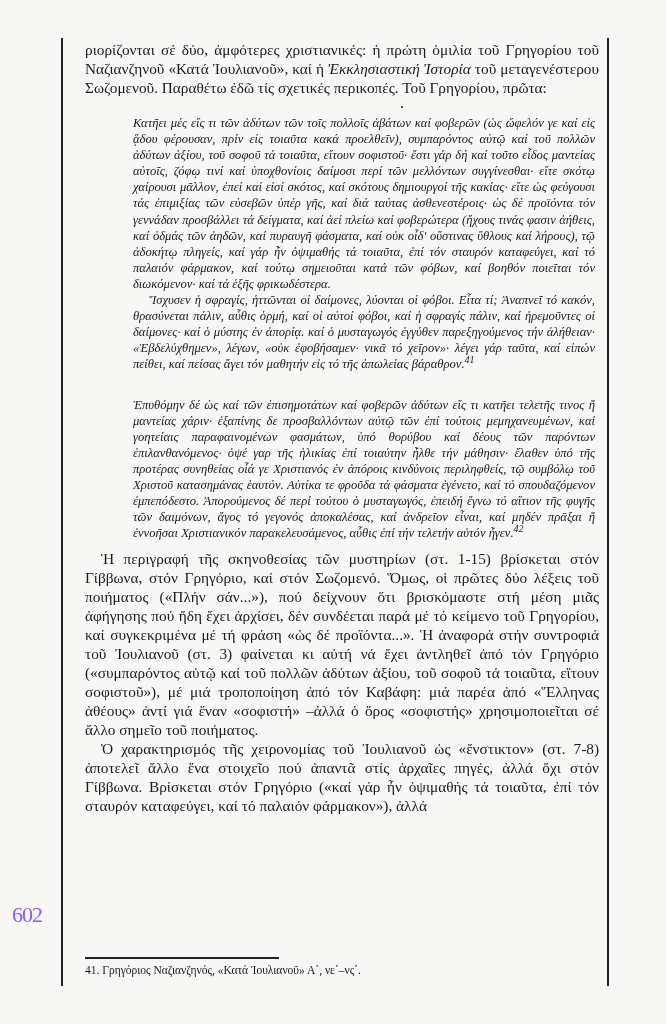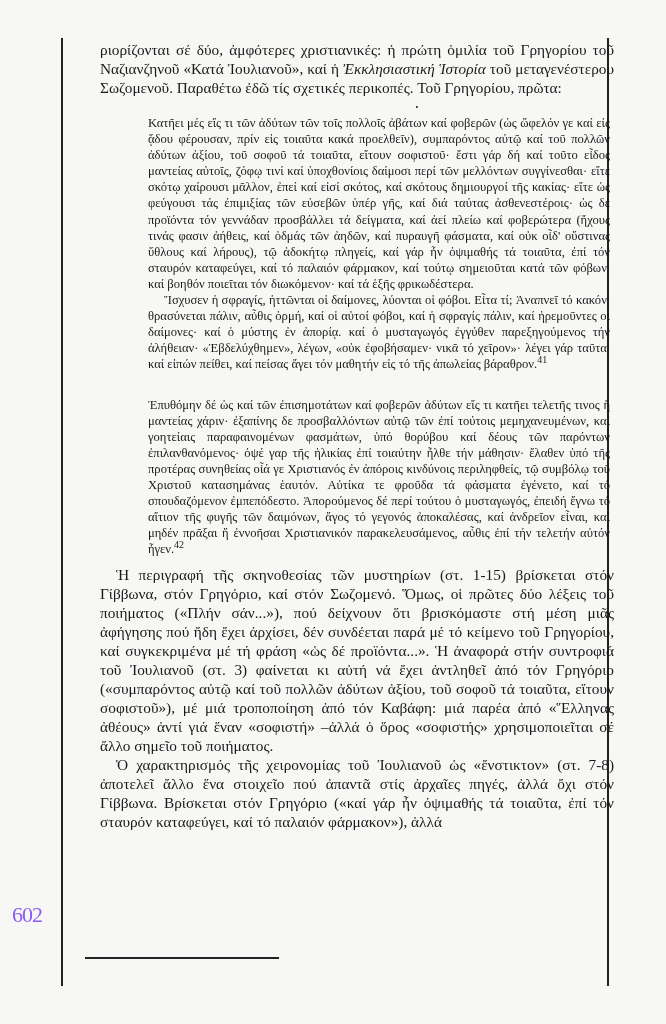--- a/index.html
+++ b/index.html
@@ -16,30 +16,30 @@
   }
   .rule-right {
     position:absolute; left:607px; top:38px; width:2px; height:948px;
     background:#222;
   }
   .page-number {
     position:absolute; left:12px; top:902px;
     font-size:22px; letter-spacing:-1px; color:#8b5cf6;
   }
   .main {
-    position:absolute; left:100px; top:40px; width:514px;
+    position:absolute; left:85px; top:40px; width:514px;
   }
   .p {
     font-size:15.3px; line-height:19px; text-align:justify;
     margin:0;
   }
   .indent { text-indent:16px; }
   .quote {
     margin-left:48px; margin-right:4px;
-    font-size:12.6px; line-height:16.1px; text-align:justify;
+    font-size:12.6px; line-height:16.1px; text-align:justify;font-style:italic;
   }
   .quote .p { font-size:12.6px; line-height:16.1px; }
   .dot {
     text-align:center; font-size:8px; line-height:6px; margin:8px 0 0 0; padding-left:120px;
   }
   .q1 { margin-top:4px; }
   .heading2 { margin-top:14px; font-size:15.3px; line-height:19px; }
   .q2 { margin-top:24px; }
   .body2 { margin-top:8px; }
   .footnote-rule {
@@ -77,13 +77,17 @@
     <p class="p"><span>Ἐπυθόμην δέ ὡς καί τῶν ἐπισημοτάτων καί φοβερῶν ἀδύτων εἴς τι κατῆει τελετῆς τινος ἤ μαντείας χάριν· ἐξαπίνης δε προσβαλλόντων αὐτῷ τῶν ἐπί τούτοις μεμηχανευμένων, καί γοητείαις παραφαινομένων φασμάτων, ὑπό θορύβου καί δέους τῶν παρόντων ἐπιλανθανόμενος· ὀψέ γαρ τῆς ἡλικίας ἐπί τοιαύτην ἦλθε τήν μάθησιν· ἔλαθεν ὑπό τῆς προτέρας συνηθείας οἷά γε Χριστιανός ἐν ἀπόροις κινδύνοις περιληφθείς, τῷ συμβόλῳ τοῦ Χριστοῦ κατασημάνας ἑαυτόν. Αὐτίκα τε φροῦδα τά    φάσματα ἐγένετο, καί τό σπουδαζόμενον ἐμπεπόδεστο. Ἀπορούμενος δέ περί τούτου ὁ μυσταγωγός, ἐπειδή ἔγνω τό αἴτιον τῆς φυγῆς τῶν δαιμόνων, ἄγος τό γεγονός ἀποκαλέσας, καί ἀνδρεῖον εἶναι, καί μηδέν πρᾶξαι ἤ ἐννοῆσαι Χριστιανικόν παρακελευσάμενος,  αὖθις ἐπί τήν τελετήν αὐτόν ἦγεν.</span><sup>42</sup></p>
   </div>
 
   <p class="p indent body2">Ἡ περιγραφή τῆς σκηνοθεσίας τῶν μυστηρίων (στ. 1-15) βρίσκεται στόν Γίββωνα, στόν Γρηγόριο, καί στόν Σωζομενό. Ὅμως, οἱ πρῶτες δύο λέξεις τοῦ ποιήματος («Πλήν σάν...»), πού δείχνουν ὅτι βρισκόμαστε στή μέση μιᾶς ἀφήγησης πού ἤδη ἔχει ἀρχίσει, δέν συνδέεται παρά μέ τό κείμενο τοῦ Γρηγορίου, καί συγκεκριμένα μέ τή φράση «ὡς δέ προϊόντα...». Ἡ ἀναφορά στήν συντροφιά τοῦ Ἰουλιανοῦ (στ. 3) φαίνεται κι αὐτή νά ἔχει ἀντληθεῖ ἀπό τόν Γρηγόριο («συμπαρόντος αὐτῷ καί τοῦ πολλῶν ἀδύτων ἀξίου, τοῦ σοφοῦ τά τοιαῦτα, εἴτουν σοφιστοῦ»), μέ μιά τροποποίηση ἀπό τόν Καβάφη: μιά παρέα ἀπό «Ἕλληνας ἀθέους» ἀντί γιά ἕναν «σοφιστή» –ἀλλά ὁ ὅρος «σοφιστής» χρησιμοποιεῖται σέ ἄλλο σημεῖο τοῦ ποιήματος.</p>
   <p class="p indent">Ὁ χαρακτηρισμός τῆς χειρονομίας τοῦ Ἰουλιανοῦ ὡς «ἔνστικτον» (στ. 7-8) ἀποτελεῖ ἄλλο ἕνα στοιχεῖο πού ἀπαντᾶ στίς ἀρχαῖες πηγές, ἀλλά ὄχι στόν Γίββωνα. Βρίσκεται στόν Γρηγόριο («καί γάρ ἦν ὀψιμαθής τά τοιαῦτα, ἐπί τόν σταυρόν καταφεύγει, καί τό παλαιόν φάρμακον»), ἀλλά</p>
 </div>
 
 <div class="footnote-rule"></div>
 
 <div class="footnotes">
+  <div>
+    <span>41.</span>
+    <span>Γρηγόριος Ναζιανζηνός, «Κατά Ἰουλιανοῦ» Α΄, νε΄–νς΄.</span>
+  </div>
 </div>
 
 </body></html>

